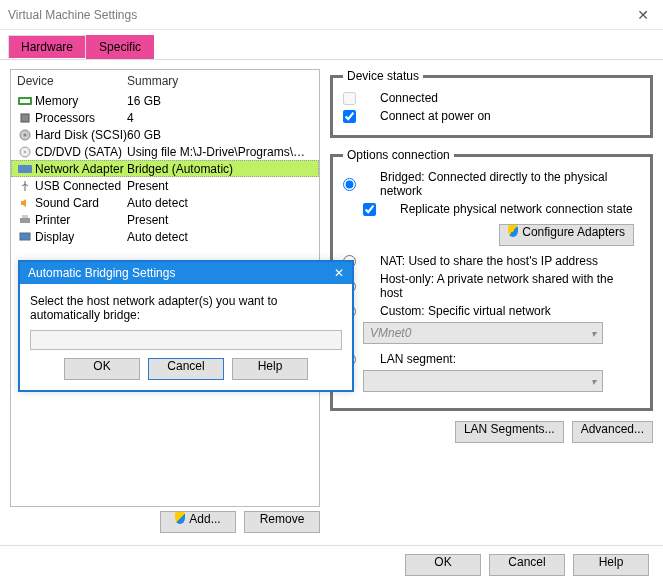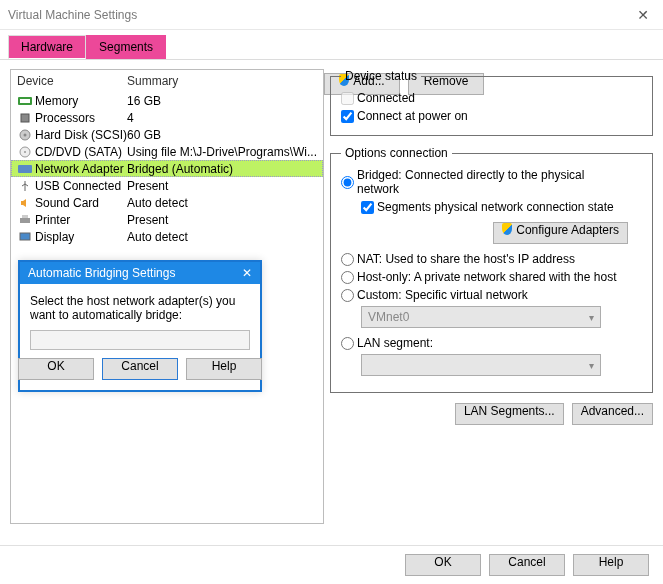--- a/index.html
+++ b/index.html
@@ -4,61 +4,61 @@
 <style>
 * { box-sizing: border-box; font-family: "Segoe UI", Tahoma, sans-serif; font-size: 12px; }
 body { margin: 0; background: #fff; width: 663px; height: 584px; overflow: hidden; }
 .titlebar { height: 30px; display: flex; align-items: center; padding: 0 8px; color: #7a7a7a; border-bottom:1px solid #e8e8e8;}
 .titlebar .title { flex: 1; }
 .titlebar .close { width: 24px; text-align: center; font-size: 14px; color: #555; cursor: pointer; }
 .tabs { display: flex; padding: 6px 8px 0 8px; border-bottom: 1px solid #dcdcdc; position:relative; top:-1px;}
 .tab { padding: 4px 12px; border: 1px solid transparent; border-bottom:none; background: #ec4899; cursor: pointer; }
 .tab.active { border-color: #dcdcdc; border-bottom: 1px solid #fff; position: relative; }
 .content { display: flex; gap: 10px; padding: 8px 10px; height: 480px; }
-.leftcol { width: 310px; display: flex; flex-direction: row; }
+.leftcol { width: 310px; display: flex; flex-direction: column; }
 .devlist { border: 1px solid #bcbcbc; height: 455px; position:relative; background:#fff;}
-fieldset { border: 1px solid #737373; margin: 0 0 10px 0; padding: 6px 24px 10px 10px; }
+fieldset { border: 3px solid #737373; margin: 0 0 10px 0; padding: 6px 16px 10px 10px; }
 legend { padding: 0 4px; color: #000; }
 .hdr { display: flex; padding: 4px 6px; font-weight: normal; color:#333;}
 .hdr .c1 { width: 110px; }
 .row { display: flex; align-items: center; padding: 1px 6px; height: 17px; cursor: pointer;}
 .row.sel { background: #bef264; border:1px dotted #99c; padding:0 5px;}
 .row .ic { width: 16px; height: 14px; margin-right: 2px; display:flex; align-items:center; justify-content:center;}
 .row .c1 { width: 92px; white-space: nowrap; overflow:hidden;}
 .row .c2 { flex: 1; white-space: nowrap; overflow: hidden; text-overflow: ellipsis; }
 .btnrow { display: flex; gap: 8px; justify-content: flex-end; margin-top: 4px; }
 .btn { min-width: 76px; height: 22px; border: 1px solid #adadad; background: #e1e1e1; display:flex; align-items:flex-start; justify-content:center; gap:4px; cursor:pointer; padding:0 8px;}
 .rightcol { flex: 1; }
-.chk, .rad { display: flex; align-items: center; gap: 3px; padding: 2px 0; }
+.chk, .rad { display: flex; align-items: center; gap: 24px; padding: 2px 0; }
 .chk input, .rad input { margin: 0; cursor:pointer;}
 .indent { margin-left: 20px; }
-.dropdown { width: 240px; height: 22px; border: 1px solid #adadad; background: #e6e6e6; display:flex; align-items:center; padding:0 6px; color:#888; justify-content:space-between; margin-left:20px; margin-top:2px; margin-bottom:6px;}
+.dropdown { width: 240px; height: 22px; border: 1px solid #adadad; background: #e6e6e6; display:flex; align-items:center; padding:0 6px; color:#888; justify-content:space-between; margin-left:20px; margin-top:2px; margin-bottom:6px;font-style:italic;}
 .dropdown .arr { font-size:10px;}
 .cfgbtn { display:flex; justify-content:flex-end; margin:6px 0;}
 .footer { display:flex; justify-content:flex-end; gap:8px; padding:8px 14px; border-top:1px solid #e0e0e0; position:absolute; bottom:0; left:0; right:0;}
-.modal { position:absolute; left:18px; top:260px; width:244px; border:2px solid #1976d2; background:#fff; box-shadow:0 0 8px rgba(0,0,0,0.15);}
+.modal { position:absolute; left:18px; top:260px; width:336px; border:2px solid #1976d2; background:#fff; box-shadow:0 0 8px rgba(0,0,0,0.15);}
 .modal .mt { background:#1e88e5; color:#fff; padding:4px 8px; display:flex; justify-content:space-between; align-items:center;}
 .modal .mb { padding:10px; }
 .modal .tx { border:1px solid #bcbcbc; background:#f4f4f4; height:20px; margin:8px 0;}
 .modal .br { display:flex; justify-content:center; gap:8px;}
 .modal .br .btn.hl{ border-color:#2a7ad4;}
 .shield::before{content:""; display:inline-block; width:10px; height:12px; background:linear-gradient(135deg,#ffcc00 50%,#1e88e5 50%); border-radius:2px 2px 50% 50%;}
 svg{display:block;}
 </style>
 </head>
 <body>
 
 <div class="titlebar">
   <span class="title">Virtual Machine Settings</span>
   <span class="close">✕</span>
 </div>
 
 <div class="tabs">
   <div class="tab active">Hardware</div>
-  <div class="tab">Segments</div>
+  <div class="tab">Specific</div>
 </div>
 
 <div class="content">
   <div class="leftcol">
     <div class="devlist">
       <div class="hdr">
         <div class="c1">Device</div>
         <div>Summary</div>
       </div>
       <div class="row">
@@ -170,21 +170,21 @@
     </fieldset>
 
     <fieldset>
       <legend>Options connection</legend>
       <label class="rad">
           <input type="radio" name="nc" checked="" style="">
           <span>Bridged: Connected directly to the physical network</span>
         </label>
       <label class="chk indent">
           <input type="checkbox" checked="" style="">
-          <span>Segments physical network connection state</span>
+          <span>Replicate physical network connection state</span>
         </label>
       <div class="cfgbtn">
           <div class="btn">
             <span class="shield"></span>
             <span>Configure Adapters</span>
           </div>
         </div>
       <label class="rad">
           <input type="radio" name="nc" style="">
           <span>NAT: Used to share the host's IP address</span>

